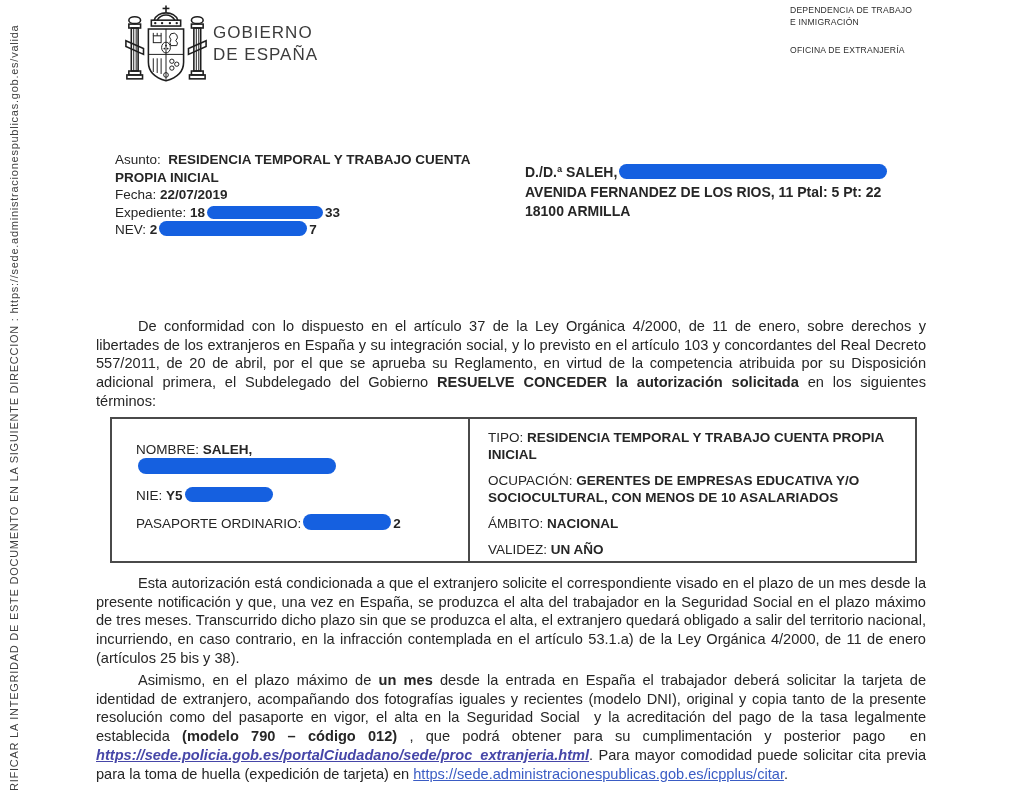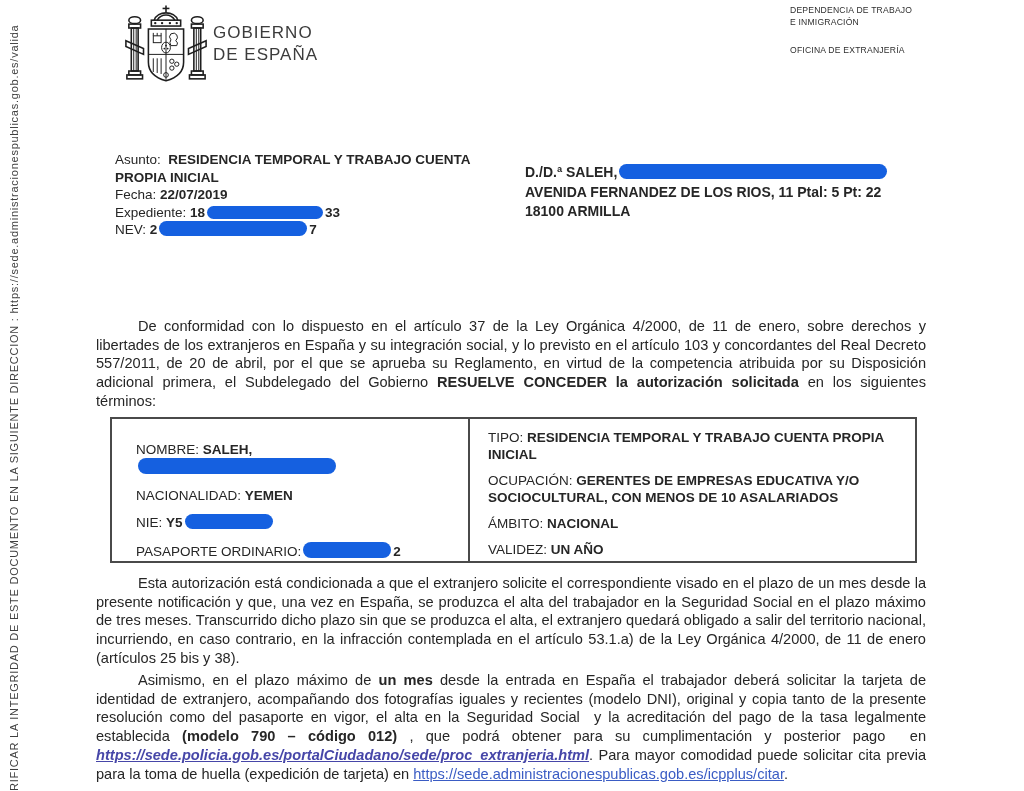--- a/index.html
+++ b/index.html
@@ -164,21 +164,20 @@
   <div><span class="b">D./D.ª SALEH,</span><span class="redact" style="width: 268px; height: 15px;"></span></div>
   <div>AVENIDA FERNANDEZ DE LOS RIOS, 11 Ptal: 5 Pt: 22</div>
   <div>18100 ARMILLA</div>
 </div>
 
 <div class="para" id="para-1"><span>De conformidad con lo dispuesto en el artículo 37 de la Ley Orgánica 4/2000, de 11 de enero, sobre derechos y libertades de los extranjeros en España y su integración social, y lo previsto en el artículo 103 y concordantes del Real Decreto 557/2011, de 20 de abril, por el que se aprueba su Reglamento, en virtud de la competencia atribuida por su Disposición adicional primera, el Subdelegado del Gobierno </span><span class="b">RESUELVE CONCEDER la autorización solicitada</span><span> en los siguientes términos:</span></div>
 
 <div id="details-box">
   <div id="box-left">
     <div class="box-row"><span>NOMBRE: </span><span class="b">SALEH,</span><span class="redact" style="width: 198px; height: 16px;"></span></div>
-    <div class="box-row"><span>NACIONALIDAD: </span><span class="b">YEMEN</span></div>
     <div class="box-row"><span>NIE: </span><span class="b">Y5</span><span class="redact" style="width: 88px; height: 15px;"></span></div>
     <div class="box-row"><span>PASAPORTE ORDINARIO:</span><span class="redact" style="width: 88px; height: 16px;"></span><span class="b">2</span></div>
   </div>
   <div id="box-right">
     <div class="box-row"><span>TIPO: </span><span class="b">RESIDENCIA TEMPORAL Y TRABAJO CUENTA PROPIA INICIAL</span></div>
     <div class="box-row"><span>OCUPACIÓN: </span><span class="b">GERENTES DE EMPRESAS EDUCATIVA Y/O SOCIOCULTURAL, CON MENOS DE 10 ASALARIADOS</span></div>
     <div class="box-row"><span>ÁMBITO: </span><span class="b">NACIONAL</span></div>
     <div class="box-row"><span>VALIDEZ: </span><span class="b">UN AÑO</span></div>
   </div>
 </div>

